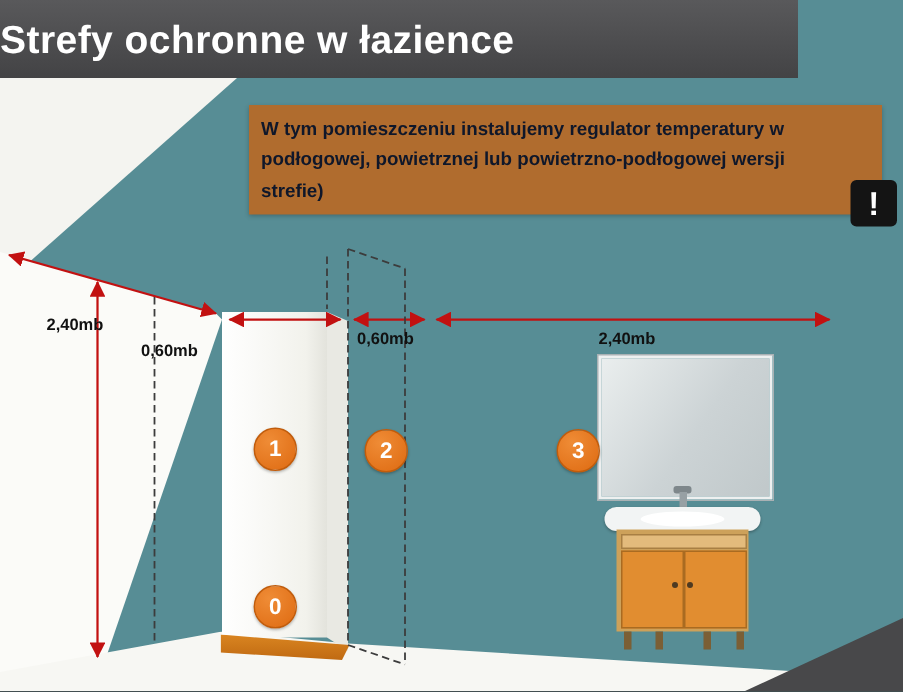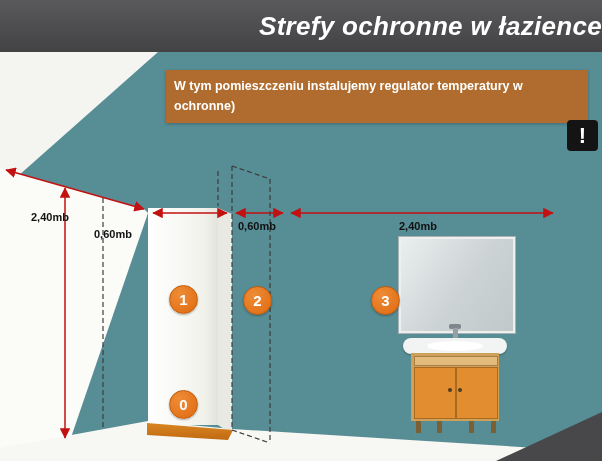--- a/index.html
+++ b/index.html
@@ -3,23 +3,23 @@
 <meta charset="utf-8">
 <style>
   html,body { margin:0; padding:0; background:#222; }
   .stage {
     position:relative; width:602px; height:461px; overflow:hidden;
     font-family:"Liberation Sans", sans-serif; background:#578d95;
   }
   .abs { position:absolute; }
 
   
-  .header { left:0; top:0; width:602px; height:52px; z-index:7;
+  .header { left:0; top:0; width:532px; height:52px; z-index:7;
     background:linear-gradient(180deg,#59595b,#434345);
-    display:flex; align-items:center; justify-content:flex-end;font-style:italic; }
+    display:flex; align-items:center; justify-content:flex-start; }
   .title { color:#fff; font-size:26px; font-weight:bold; letter-spacing:.3px; }
 
   
   .bg-layer { left:0; top:52px; width:602px; height:409px; }
   .ceiling { background:#f4f4f0; clip-path:polygon(0px 0px,158px 0px,0px 140px); }
   .left-wall { background:#fbfbf8; clip-path:polygon(0px 116px,144px 157px,148px 161px,66px 400px,0px 400px); }
   .floor { background:#f7f7f3; clip-path:polygon(0px 396px,148px 369px,232px 377px,602px 400px,602px 409px,0px 409px); }
   .corner { background:#48484a; clip-path:polygon(496px 409px,602px 360px,602px 409px); }
 
   
@@ -65,21 +65,21 @@
     border:1px solid #c05c0c; color:#fff; font-weight:bold; font-size:15px;
     display:flex; align-items:center; justify-content:center;
     box-shadow:0 1px 2px rgba(0,0,0,.3); }
   .zone-1 { left:169px; top:285px; }
   .zone-2 { left:243px; top:286px; }
   .zone-3 { left:371px; top:286px; }
   .zone-0 { left:169px; top:390px; }
 
   
   .info { left:166px; top:70px; width:406px; padding:6px 8px; z-index:5;
-    background:#b06c2e; color:#ffffff; font-size:12.5px; font-weight:bold;
+    background:#b06c2e; color:#0f172a; font-size:12.5px; font-weight:bold;
     line-height:1.62; box-shadow:0 1px 3px rgba(0,0,0,.25); }
   .info-line { white-space:nowrap; overflow:hidden; }
 
   .warn { left:567px; top:120px; width:31px; height:31px; z-index:6;
     background:#141414; border-radius:4px; color:#fff;
     display:flex; align-items:center; justify-content:center;
     font-size:22px; font-weight:bold; }
 </style>
 </head>
 <body>
@@ -137,21 +137,22 @@
   <div class="abs dim dim-z2">0,60mb</div>
   <div class="abs dim dim-z3">2,40mb</div>
 
   <div class="abs zone zone-1">1</div>
   <div class="abs zone zone-2">2</div>
   <div class="abs zone zone-3">3</div>
   <div class="abs zone zone-0">0</div>
 
   <div class="abs info">
     <div class="info-line">W tym pomieszczeniu instalujemy regulator temperatury w</div>
-    <div class="info-line">ochronne)</div>
+    <div class="info-line">podłogowej, powietrznej  lub powietrzno-podłogowej wersji</div>
+    <div class="info-line">strefie)</div>
   </div>
   <div class="abs warn">!</div>
 
   <div class="abs header">
     <div class="title">Strefy ochronne w łazience</div>
   </div>
 
 </div>
 
 </body></html>

